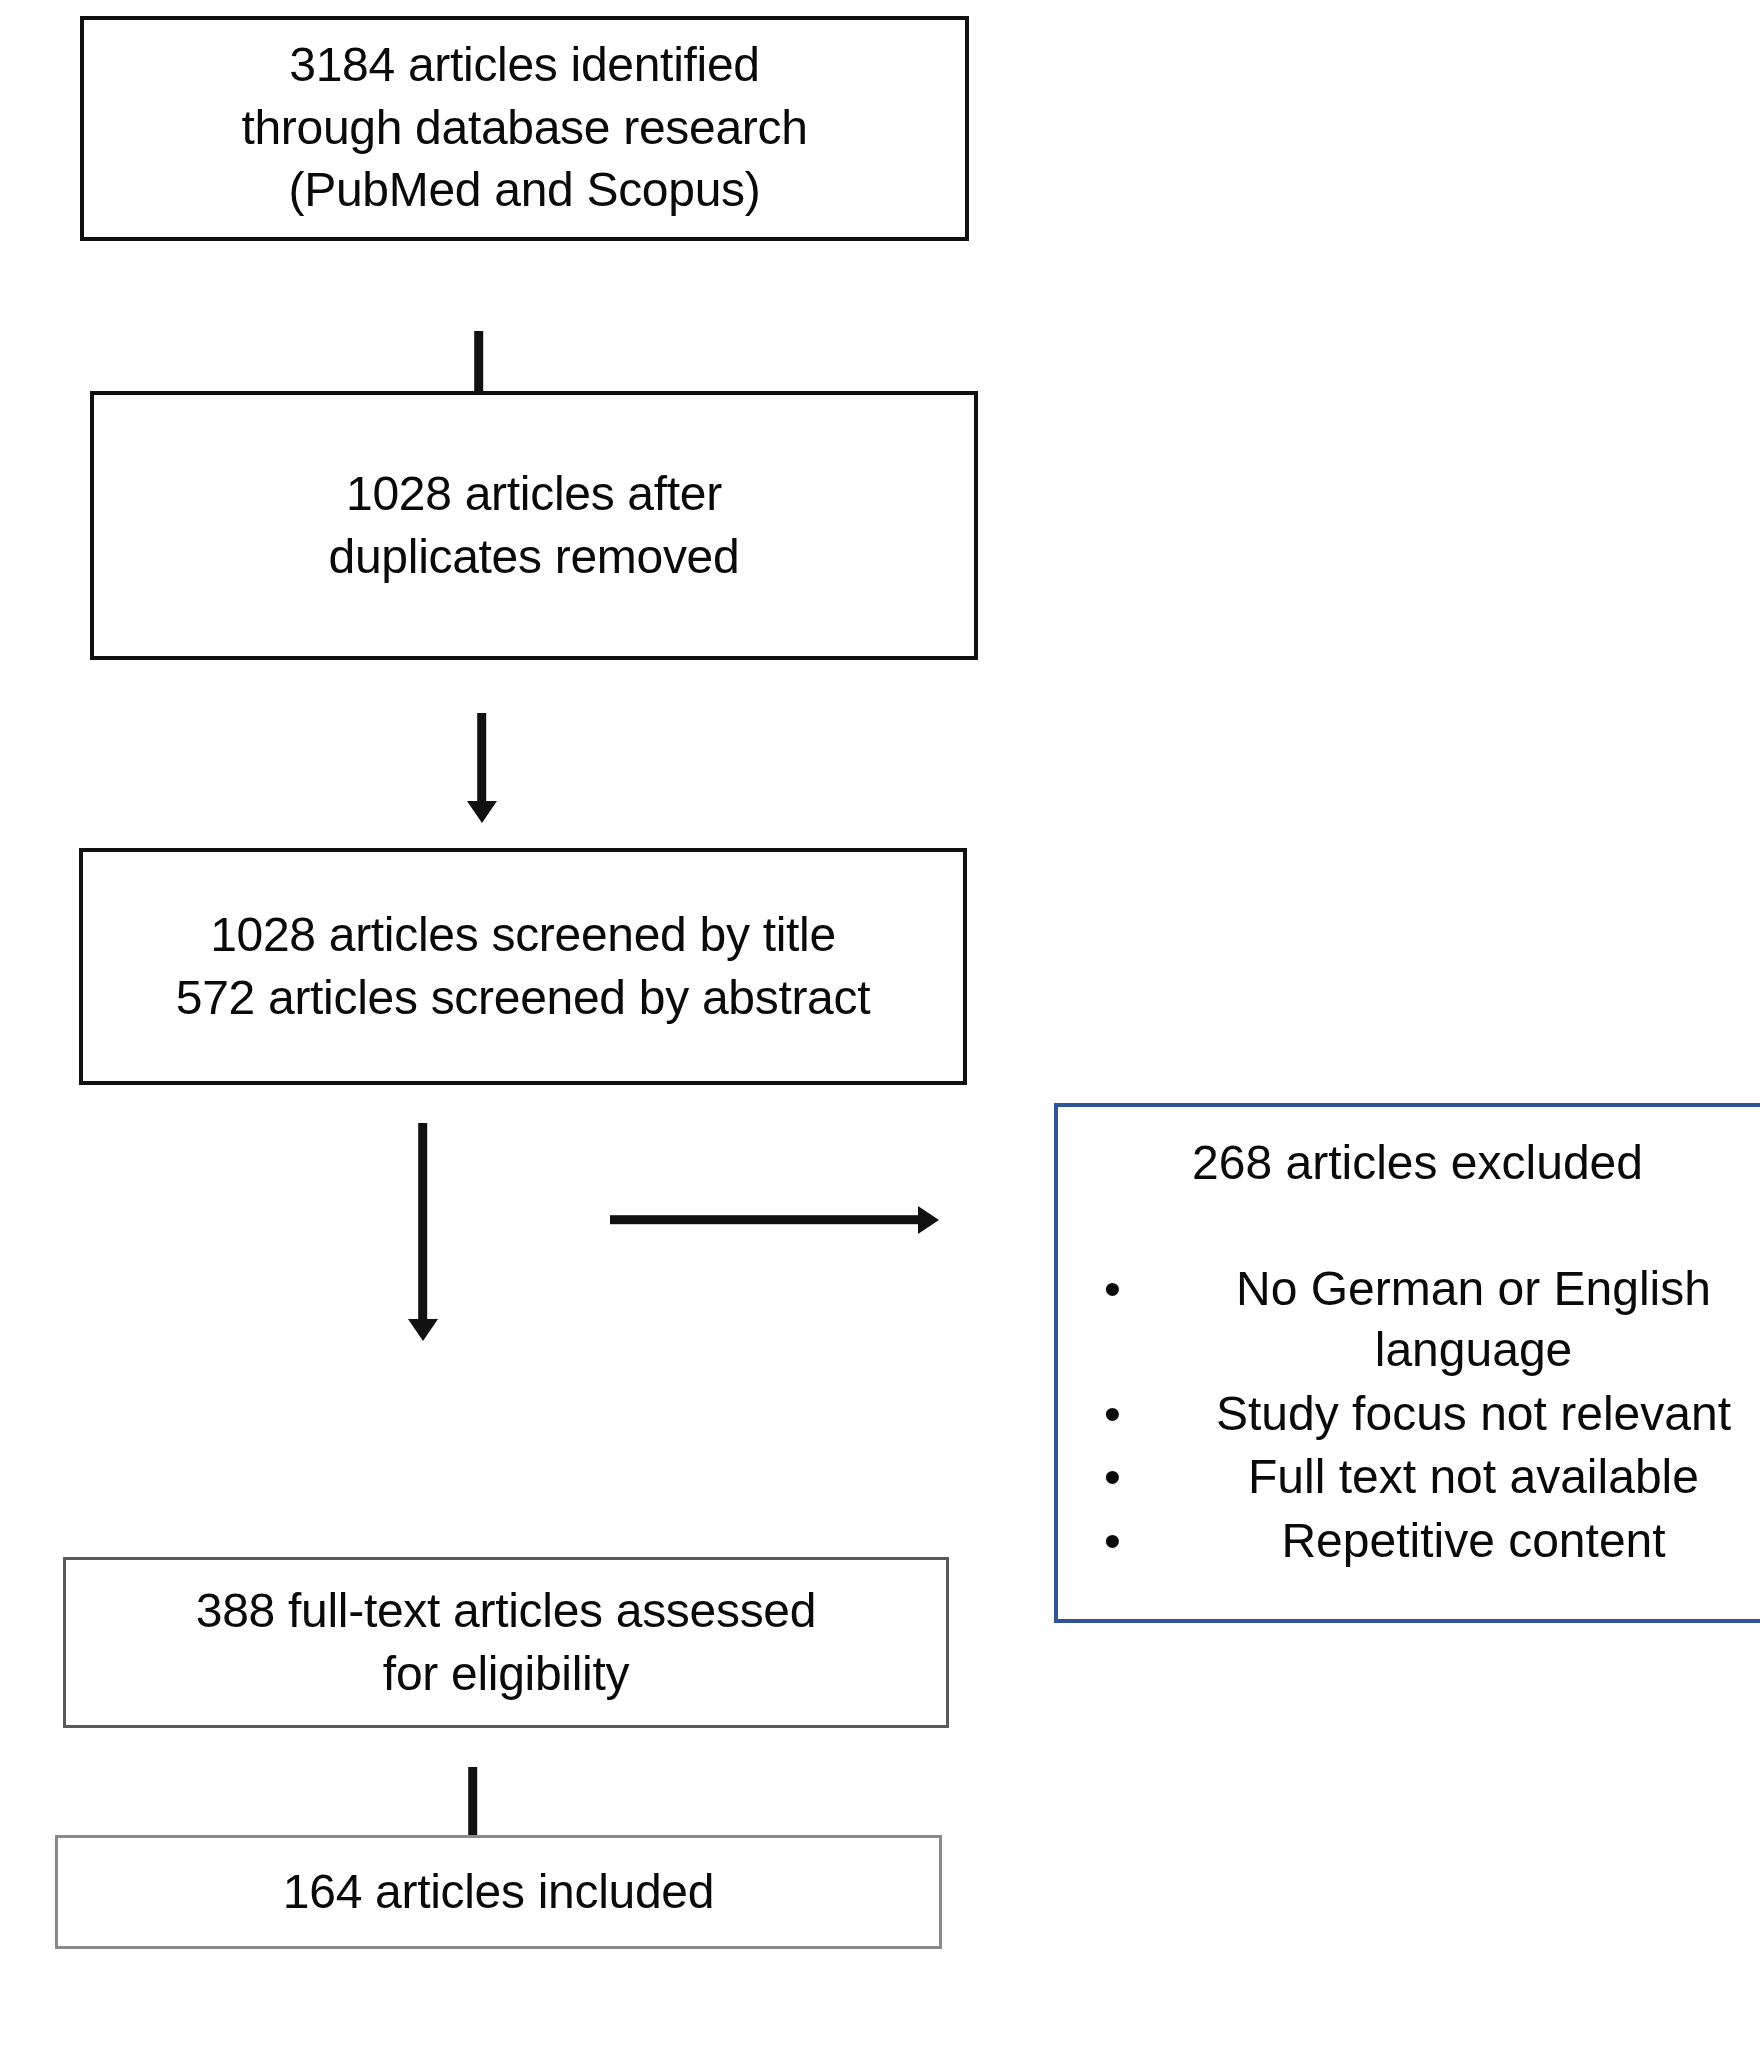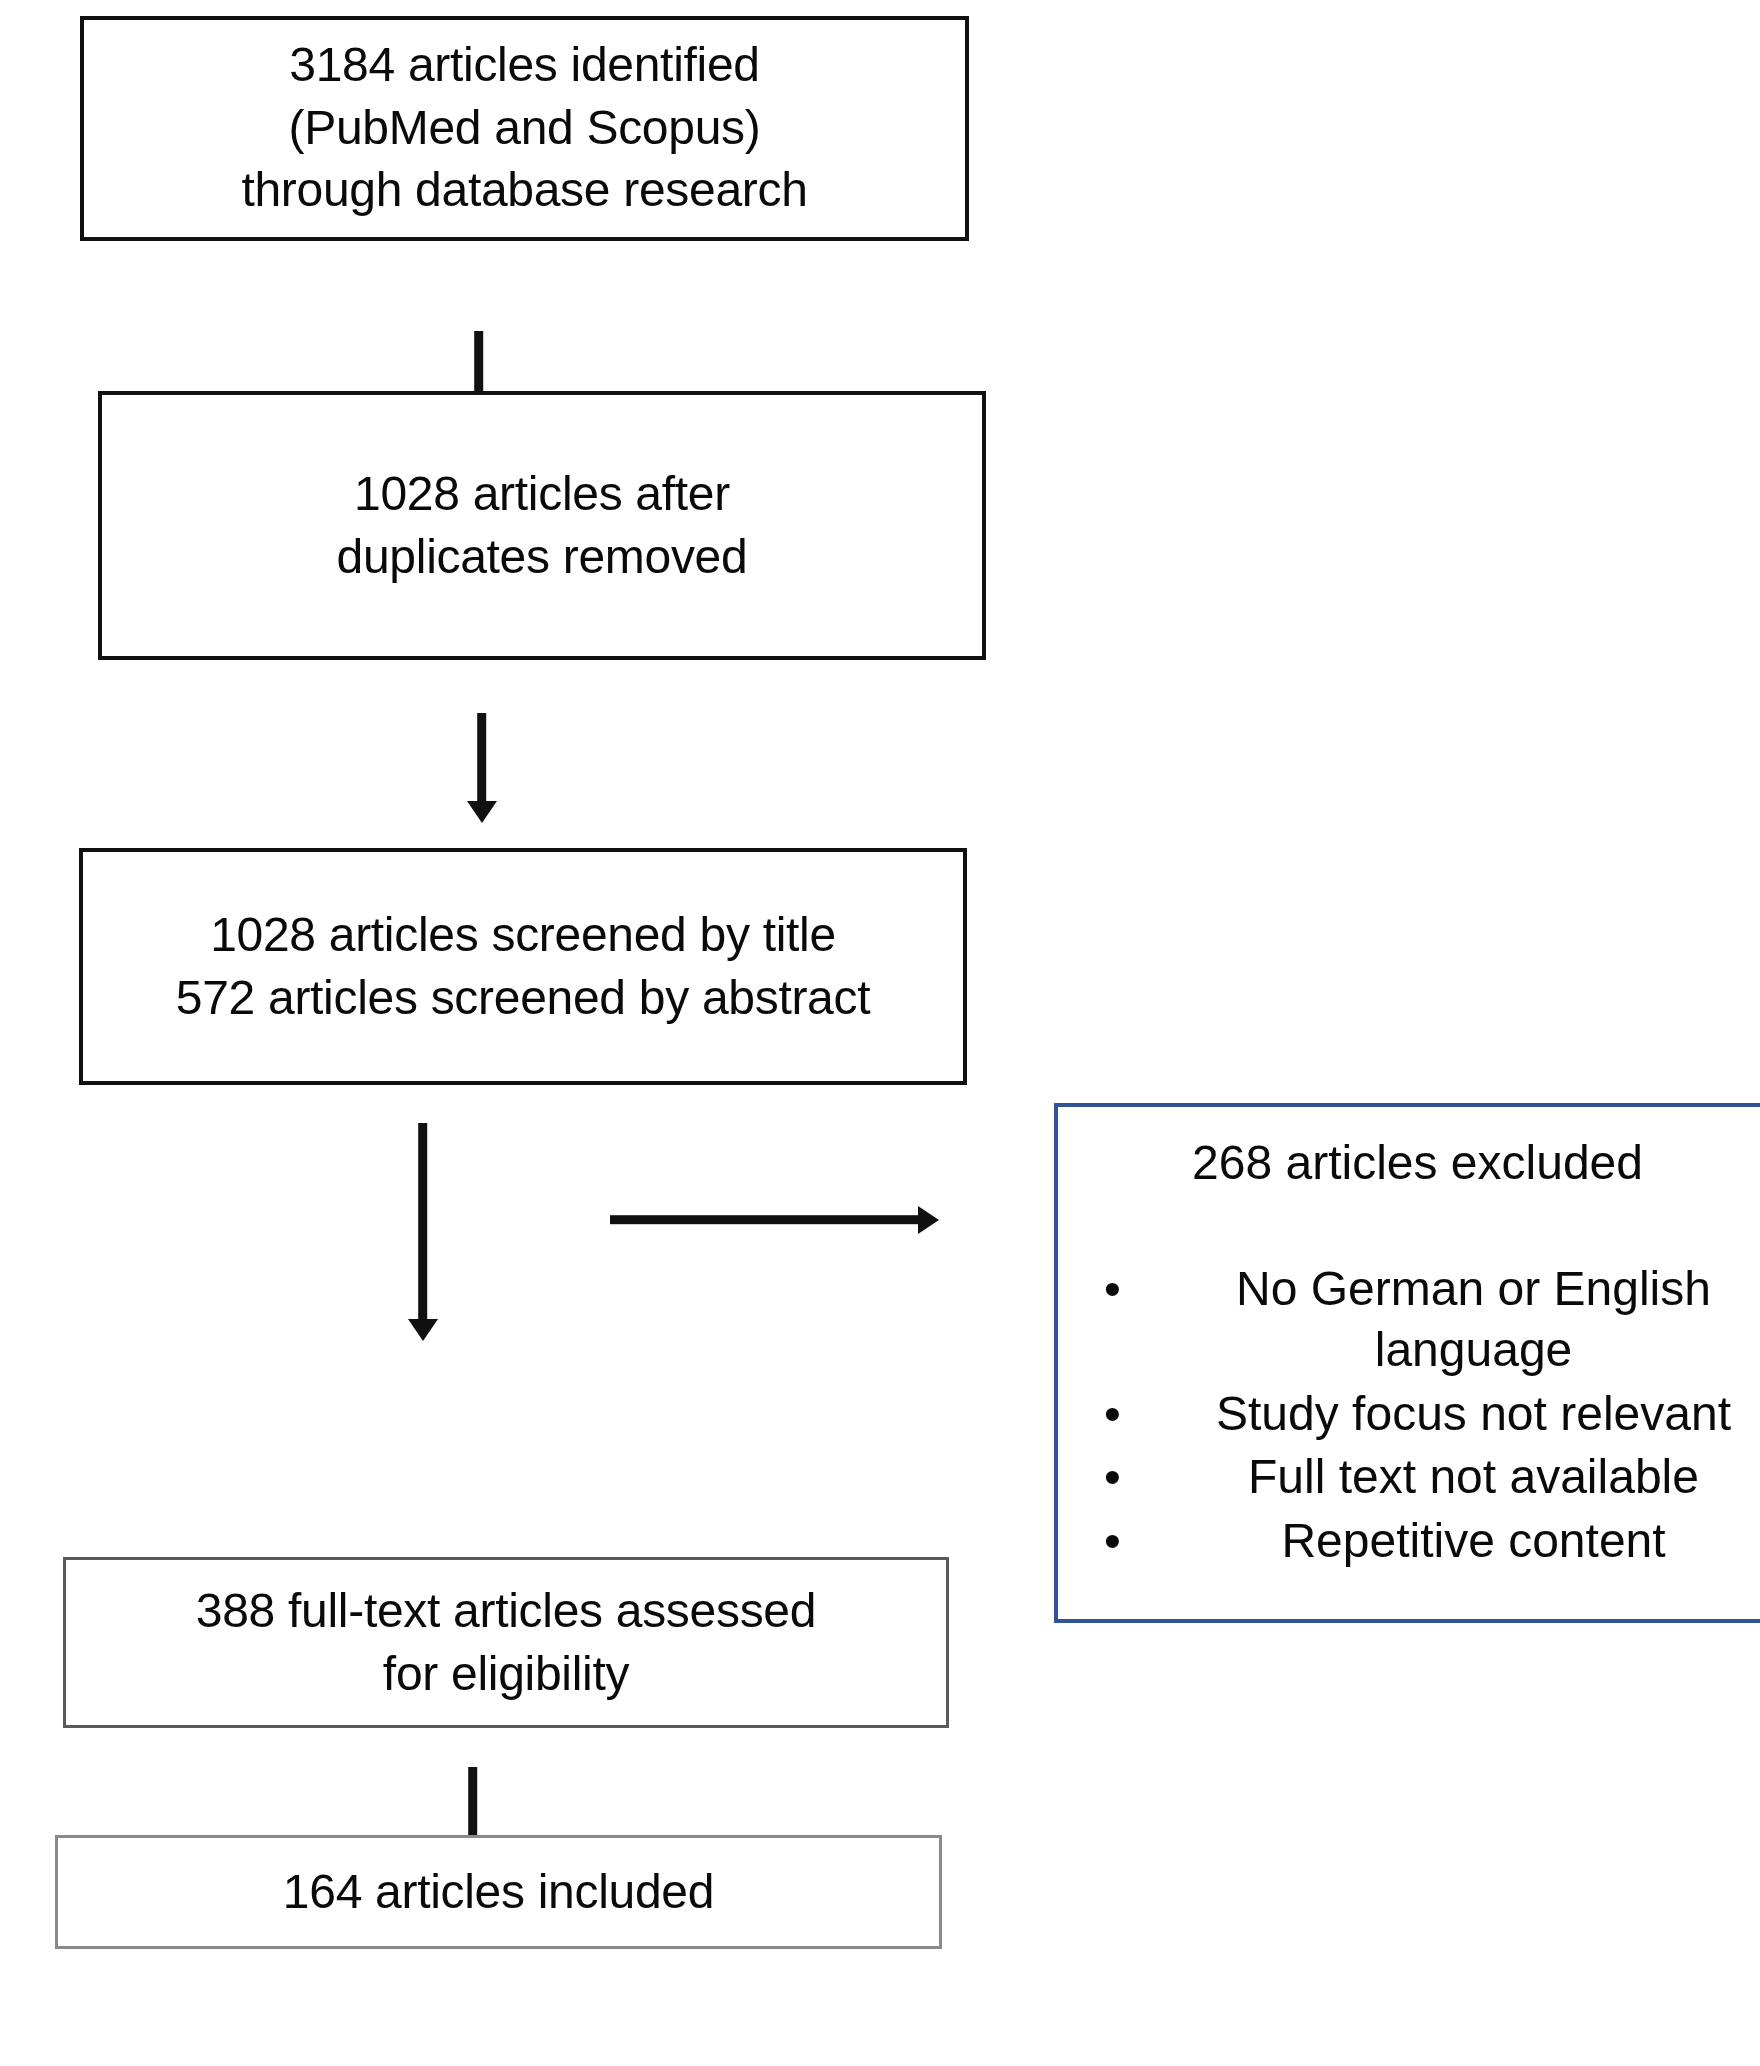--- a/index.html
+++ b/index.html
@@ -36,21 +36,21 @@
     line-height: 1.30;
     letter-spacing: -0.3px;
   }
   
   #box-identified {
     left: 44px;  top: 15.5px;
     width: 889px; height: 225px;
     border: 4.8px solid #111111;
   }
   #box-duplicates {
-    left: 62px;  top: 391px;
+    left: 54px;  top: 391px;
     width: 888px; height: 269px;
     border: 4.8px solid #111111;
   }
   #box-screened {
     left: 43px;  top: 848px;
     width: 888px; height: 237px;
     border: 4.8px solid #111111;
   }
   #box-fulltext {
     left: 27px;  top: 1557px;
@@ -153,22 +153,22 @@
   #arrow-excluded { left: 610px; top: 1205px; width: 329px; height: 29px; }
   #arrow-excluded .shaft { width: 311px; }
 </style>
 </head>
 <body>
 
 <div id="diagram">
 
   <div class="flow-box" id="box-identified">
     <span class="line">3184 articles identified</span>
+    <span class="line">through database research</span>
     <span class="line">(PubMed and Scopus)</span>
-    <span class="line">through database research</span>
   </div>
 
   <div class="arrow-v" id="arrow-1">
     <span class="shaft"></span>
     <span class="head"></span>
   </div>
 
   <div class="flow-box" id="box-duplicates">
     <span class="line">1028 articles after</span>
     <span class="line">duplicates removed</span>

